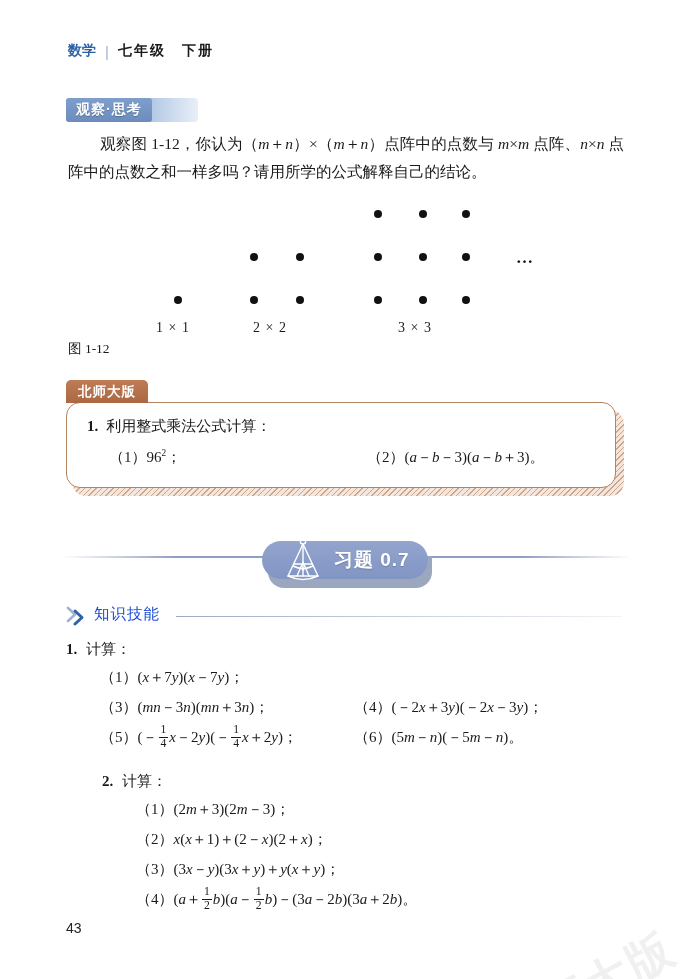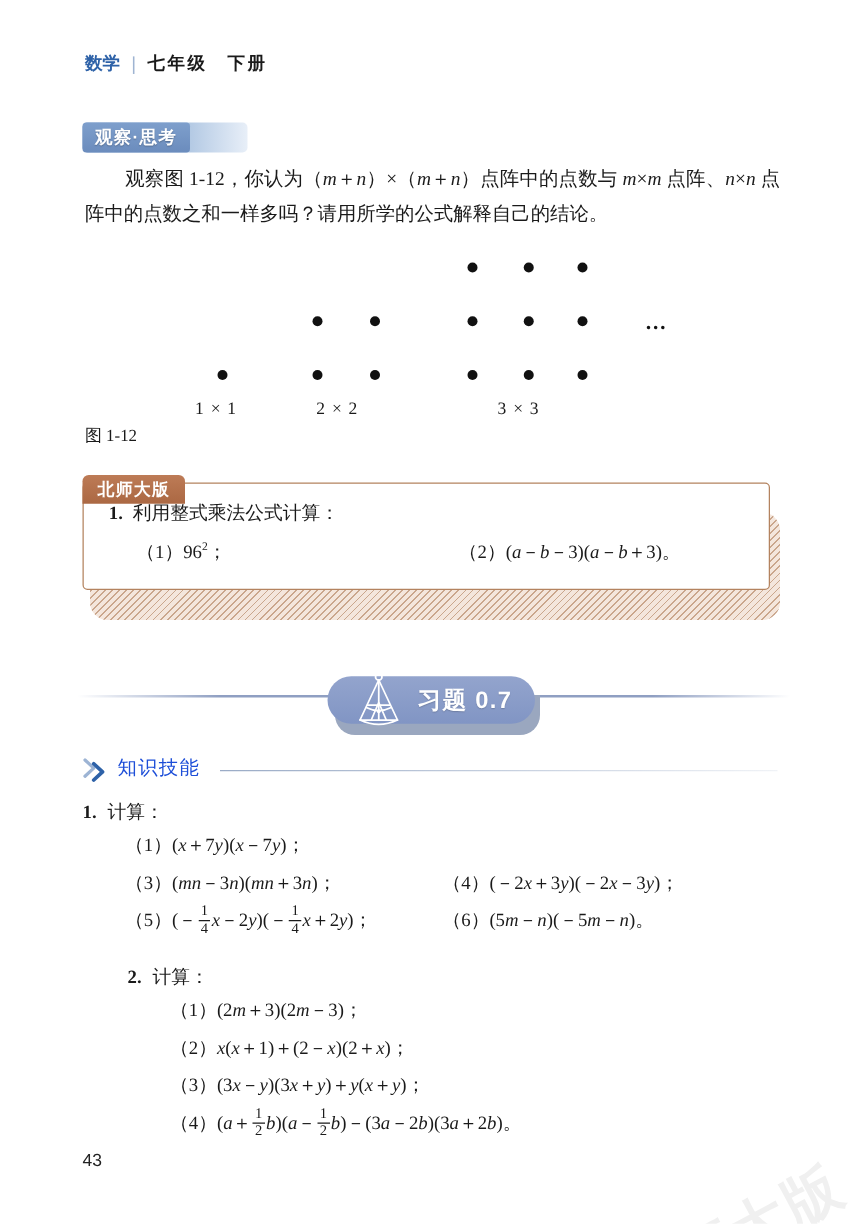--- a/index.html
+++ b/index.html
@@ -168,25 +168,25 @@
     width: 552px;
     height: 86px;
     border-radius: 14px;
     background: repeating-linear-gradient(135deg,
       #caa68c 0px, #caa68c 1px, #f4e6dc 1px, #f4e6dc 4px);
     z-index: 1;
   }
   .prac-box {
     position: absolute;
     left: 66px;
-    top: 386px;
+    top: 402px;
     width: 548px;
     height: 84px;
     border: 1.4px solid #b4835f;
-    border-radius: 4px;
+    border-radius: 14px;
     background: #ffffff;
     z-index: 2;
   }
   .prac-line1 {
     position: absolute;
     left: 20px;
     top: 14px;
     font-size: 15px;
     white-space: nowrap;
   }

